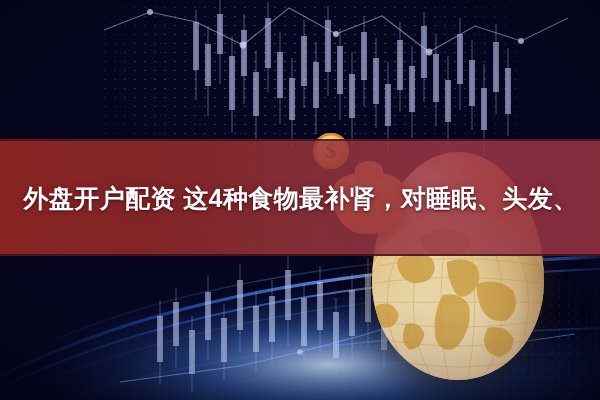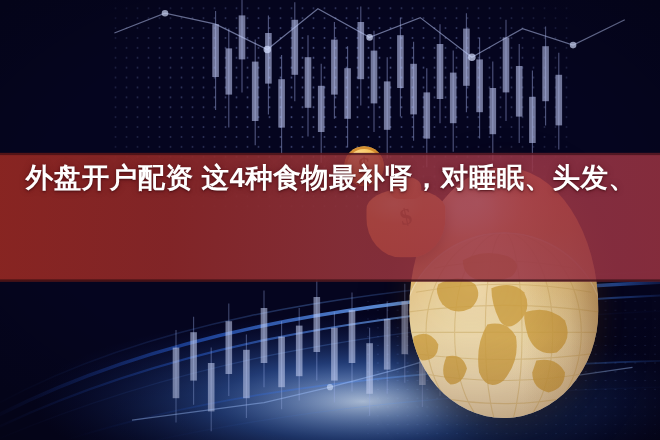--- a/index.html
+++ b/index.html
@@ -139,21 +139,21 @@
       rgba(152,54,72,.85) 74%,
       rgba(149,49,64,.88) 100%);
     mix-blend-mode:normal;
   }
   .band-edge-t{position:absolute;left:0;top:139px;width:600px;height:2px;background:rgba(40,8,14,.55);}
   .band-edge-b{position:absolute;left:0;top:254px;width:600px;height:2px;background:rgba(30,6,12,.6);}
 
   
   .caption{
     position:absolute;left:0;top:146px;width:600px;height:104px;
-    display:flex;
+    display:flex;flex-direction:column;
     align-items:center;justify-content:center;
     gap:4px;
     z-index:9;
   }
   .cap-line{
     color:#ffffff;
     font-size:25px;
     font-weight:bold;
     line-height:1.32;
     letter-spacing:.4px;

